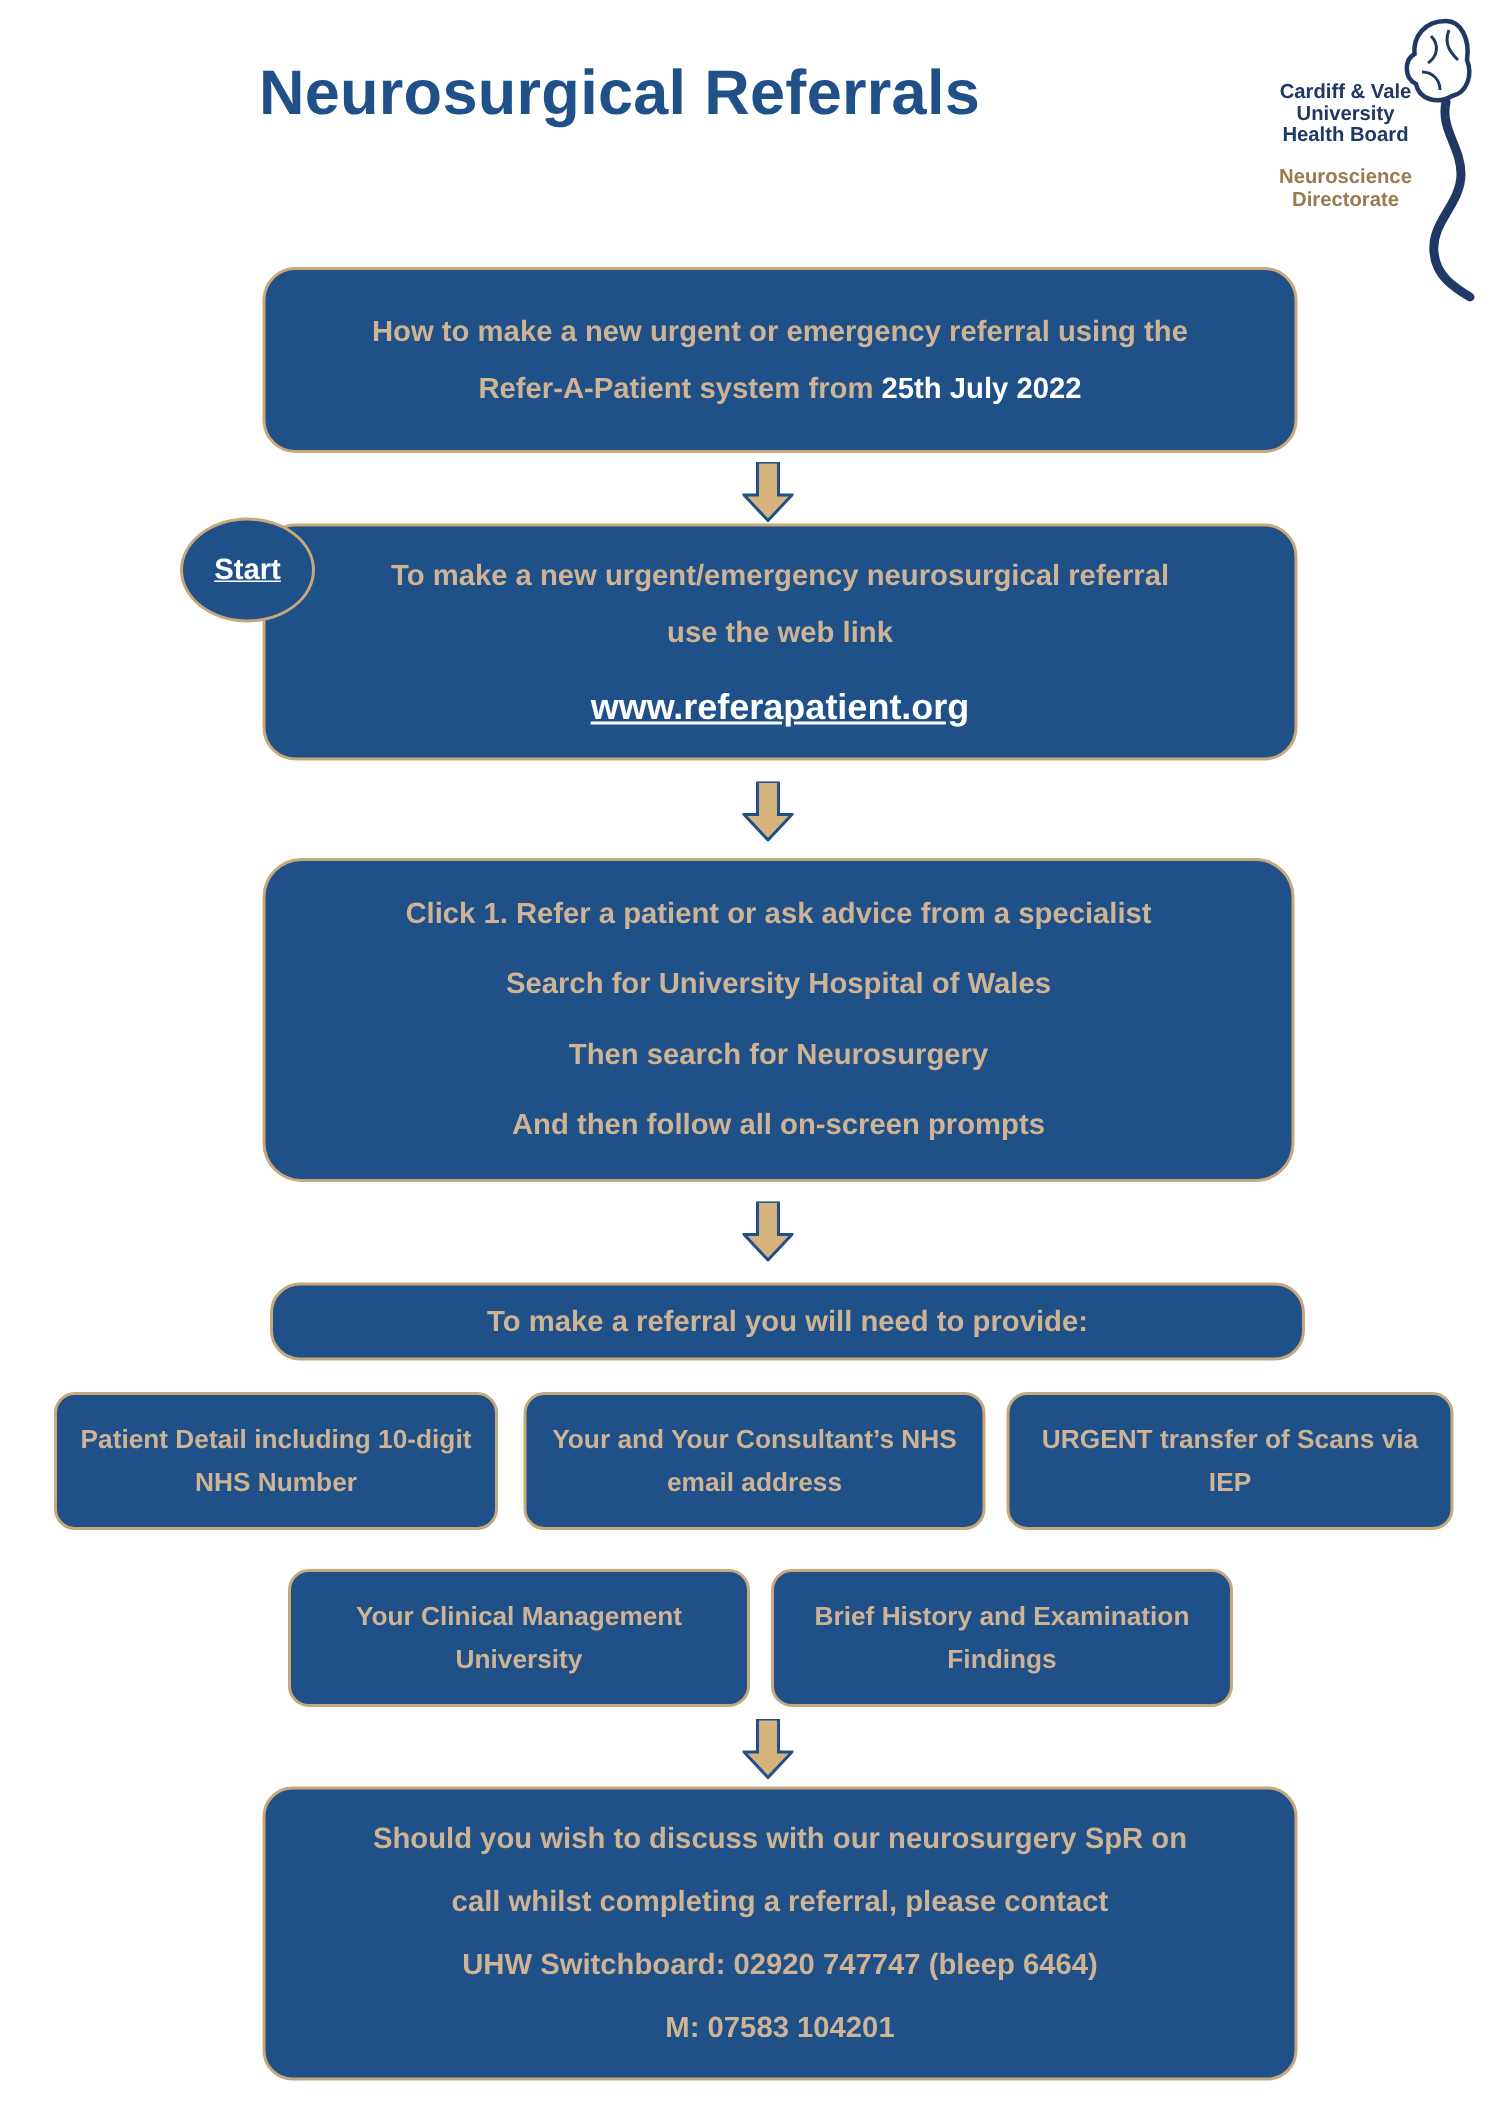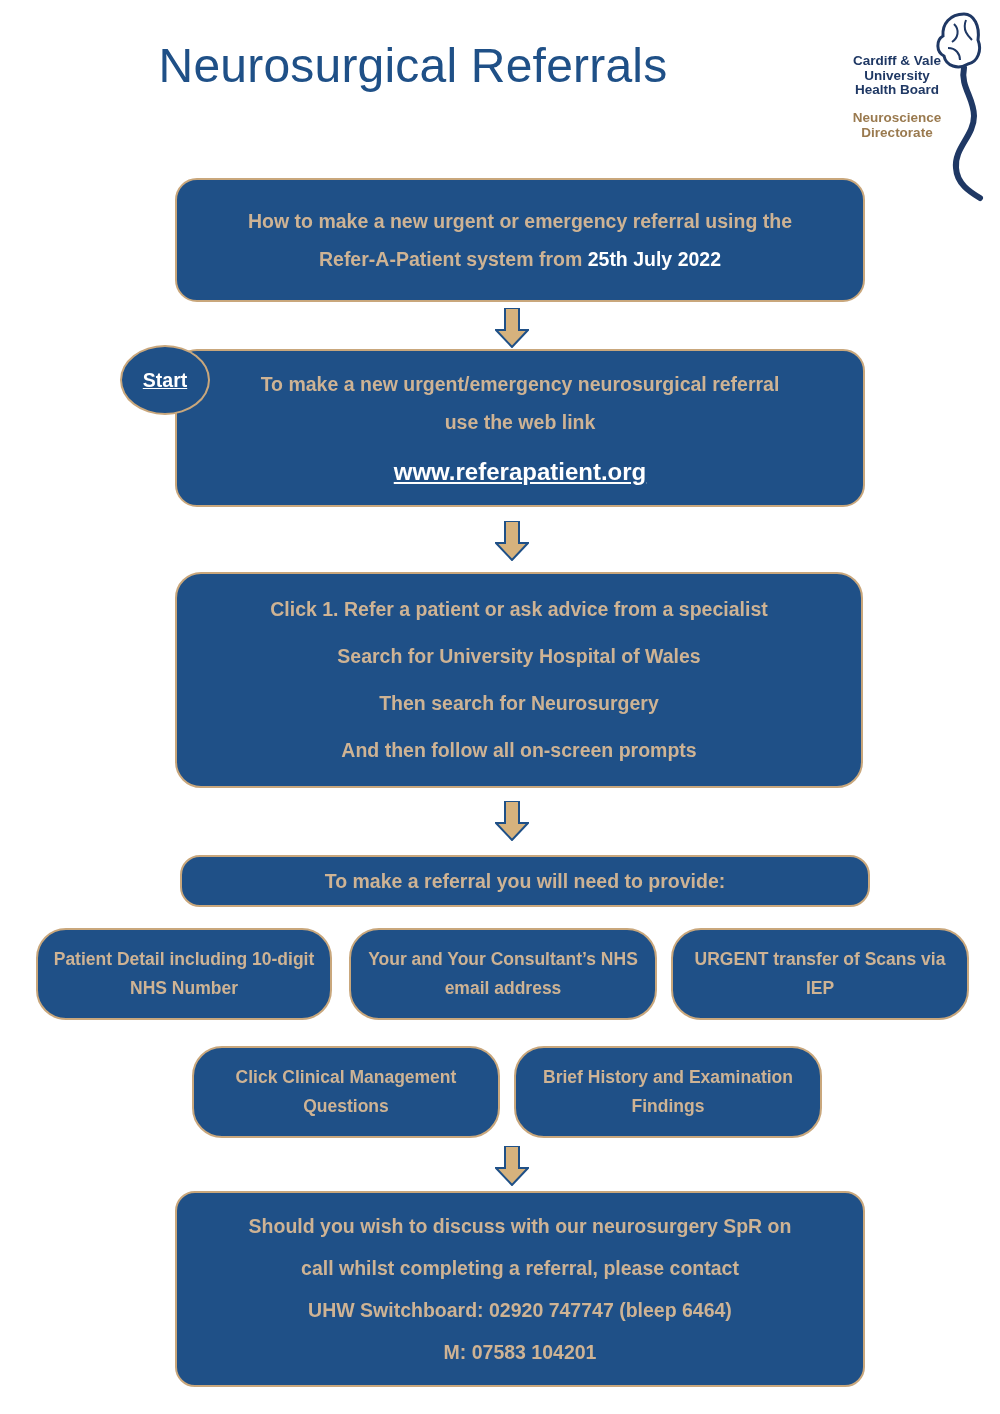--- a/index.html
+++ b/index.html
@@ -15,22 +15,22 @@
     overflow: hidden;
   }
 
   
   .page-title {
     position: absolute;
     top: 38px;
     left: 0;
     width: 826px;
     text-align: center;
-    font-size: 48px;
-    font-weight: normal;
+    font-size: 42px;
+    font-weight: bold;
     color: #1f5087;
     letter-spacing: 0.2px;
   }
 
   .logo-box {
     position: absolute;
     top: 6px;
     left: 838px;
     width: 156px;
     height: 200px;
@@ -115,21 +115,21 @@
     left: 175px; top: 1191px; width: 690px; height: 196px;
     font-size: 19.5px; line-height: 42px; border-radius: 20px;
   }
 
   
   .pill {
     position: absolute;
     box-sizing: border-box;
     background: #1f5087;
     border: 2px solid #c9a77c;
-    border-radius: 30px;
+    border-radius: 14px;
     color: #ceb394;
     font-weight: bold;
     font-size: 17.5px;
     line-height: 29px;
     display: flex;
     align-items: center;
     justify-content: center;
     text-align: center;
     padding: 6px 14px;
   }
@@ -229,21 +229,21 @@
   <path d="M10 0 H24 V22 H33 L17 39 L1 22 H10 Z" fill="#d6b27d" stroke="#1f5087" stroke-width="2"></path>
 </svg>
 
 <div class="node" id="node-provide">
   <span class="line">To make a referral you will need to provide:</span>
 </div>
 
 <div class="pill" id="pill-0">Patient Detail including 10-digit NHS Number</div>
 <div class="pill" id="pill-1">Your and Your Consultant’s NHS email address</div>
 <div class="pill" id="pill-2">URGENT transfer of Scans via IEP</div>
-<div class="pill" id="pill-3">Click Clinical Management Questions</div>
+<div class="pill" id="pill-3">Your Clinical Management University</div>
 <div class="pill" id="pill-4">Brief History and Examination Findings</div>
 
 <svg class="arrow" id="arrow-4" viewBox="0 0 34 40">
   <path d="M10 0 H24 V22 H33 L17 39 L1 22 H10 Z" fill="#d6b27d" stroke="#1f5087" stroke-width="2"></path>
 </svg>
 
 <div class="node" id="node-contact">
   <span class="line">Should you wish to discuss with our neurosurgery SpR on</span>
   <span class="line">call whilst completing a referral, please contact</span>
   <span class="line">UHW Switchboard: 02920 747747 (bleep 6464)</span>

